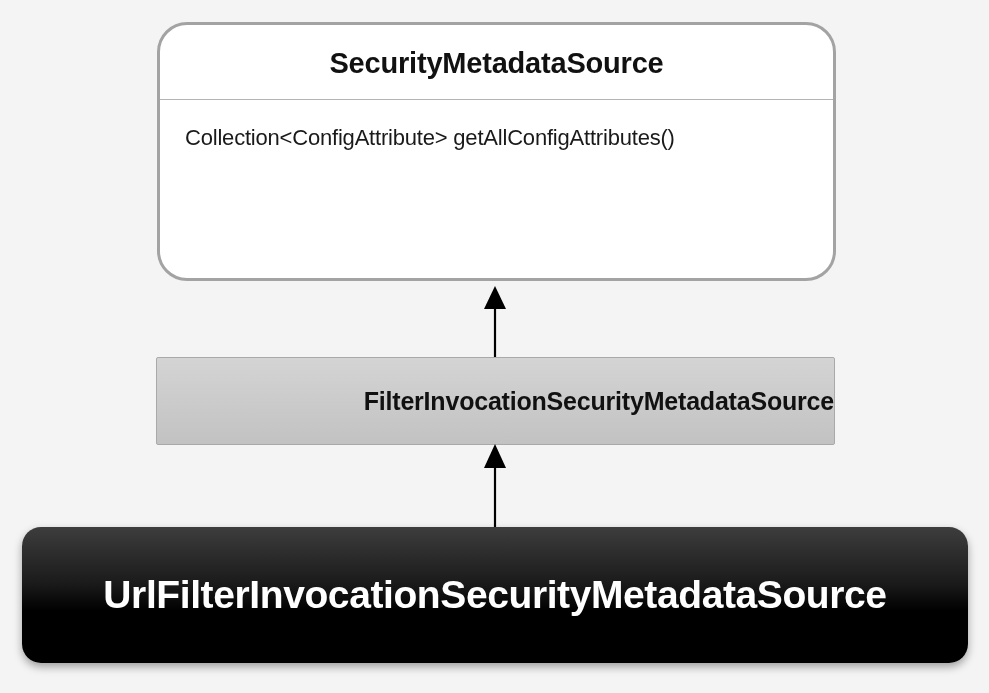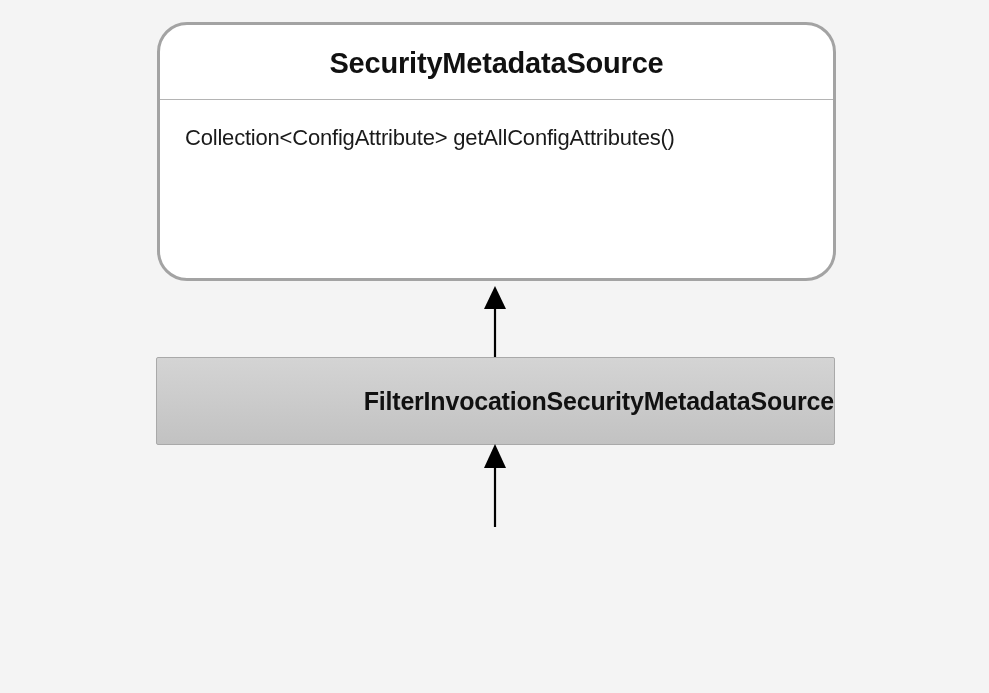--- a/index.html
+++ b/index.html
@@ -135,20 +135,23 @@
     <div class="iface-divider"></div>
     <div class="iface-members">
       <div class="member-line">Collection&lt;ConfigAttribute&gt; getAllConfigAttributes()</div>
     </div>
   </div>
 
   <div class="gray-box">
     <span class="gray-label">FilterInvocationSecurityMetadataSource</span>
   </div>
 
+  <div class="black-box">
+    <span class="black-label">UrlFilterInvocationSecurityMetadataSource</span>
+  </div>
 
   <svg class="arrow-svg" viewBox="0 0 989 693">
 
     <g>
       <line x1="495" y1="357" x2="495" y2="302" stroke="#000000" stroke-width="2.2"></line>
       <polygon points="495,286 484,309 506,309" fill="#000000"></polygon>
     </g>
 
     <g>
       <line x1="495" y1="527" x2="495" y2="462" stroke="#000000" stroke-width="2.2"></line>

